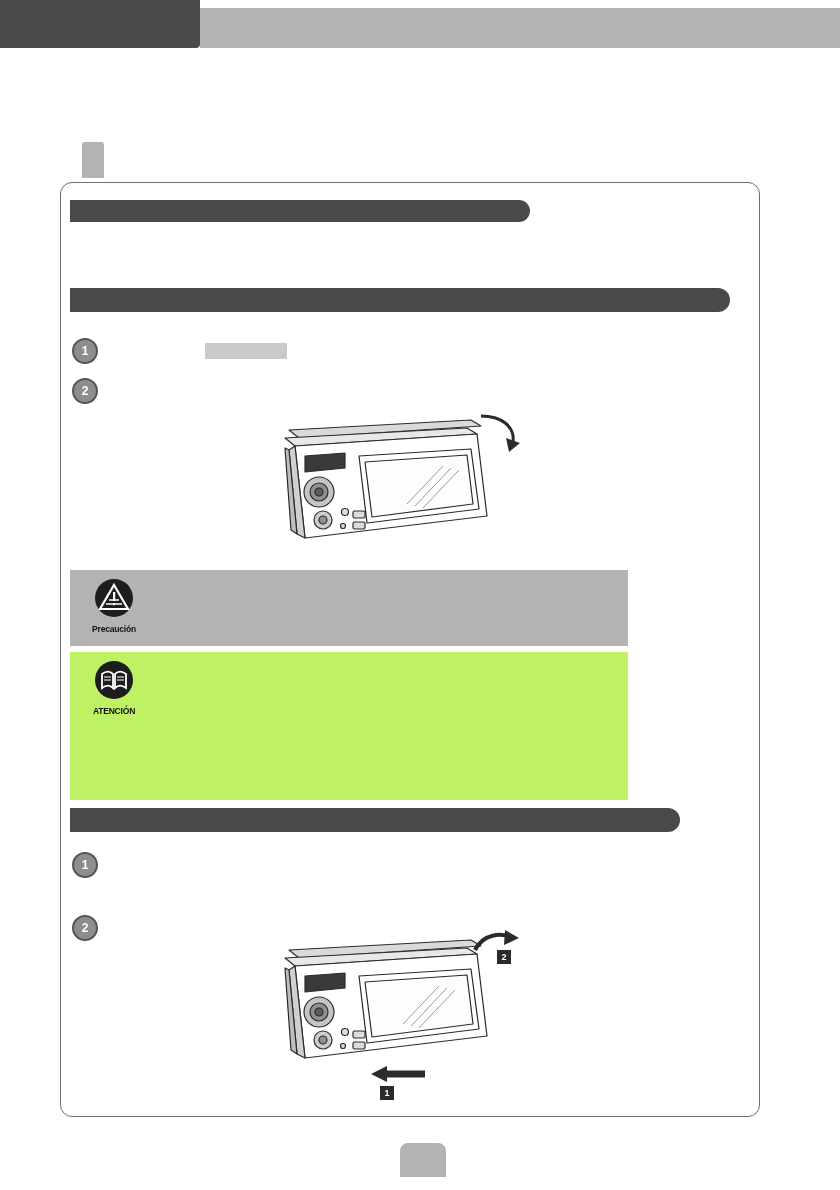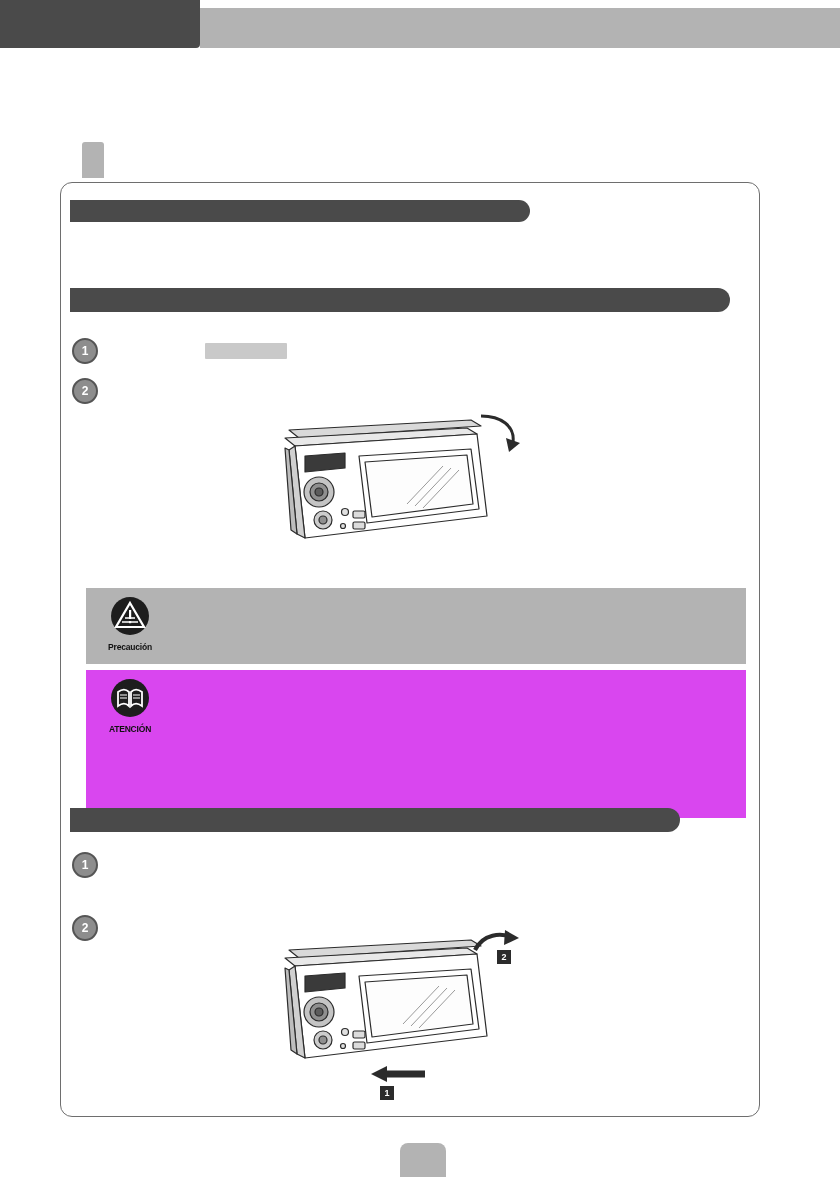--- a/index.html
+++ b/index.html
@@ -139,26 +139,25 @@
   .highlight-text {
     position: absolute;
     font-size: 10px;
     color: #222222;
     font-weight: bold;
   }
 
   
   .note-block {
     position: absolute;
-    left: 86px;
-    width: 660px;
-    margin-top: 18px;
+    left: 70px;
+    width: 558px;
   }
   .note-caution { top: 570px; height: 76px; background: #b3b3b3; }
-  .note-attention { top: 652px; height: 148px; background: #d946ef; }
+  .note-attention { top: 652px; height: 148px; background: #bef264; }
 
   .note-icon-wrap {
     position: absolute;
     left: 12px; top: 8px;
     width: 64px;
     text-align: center;
   }
   .note-icon-label {
     display: block;
     font-size: 8.5px;

